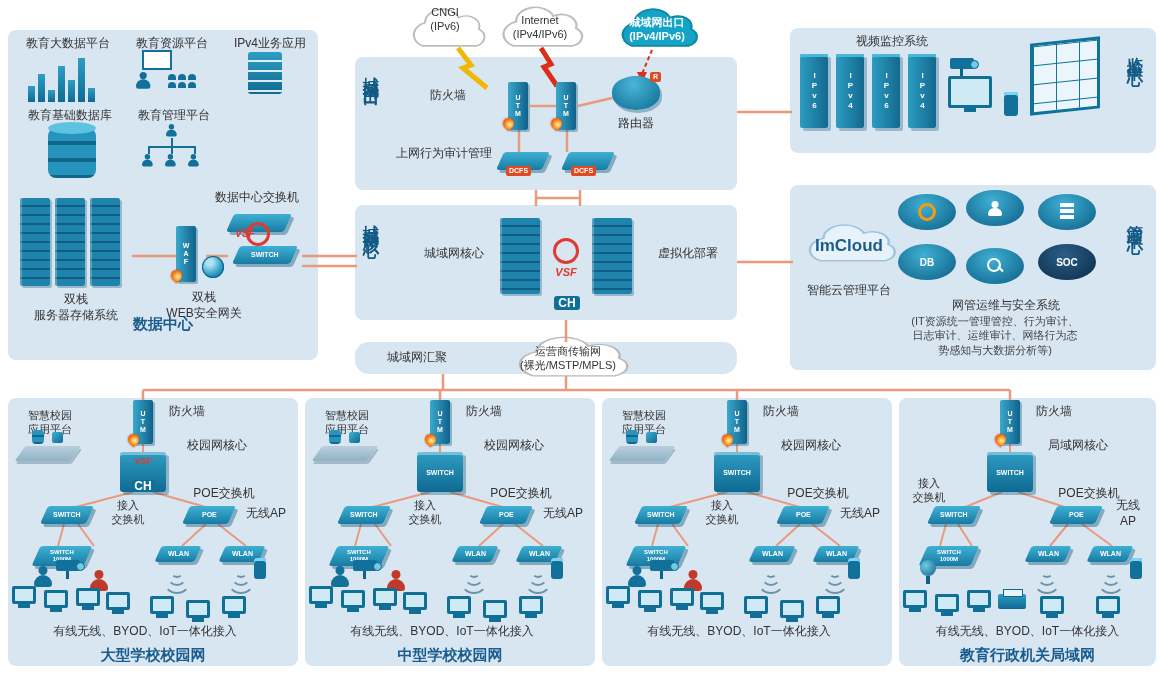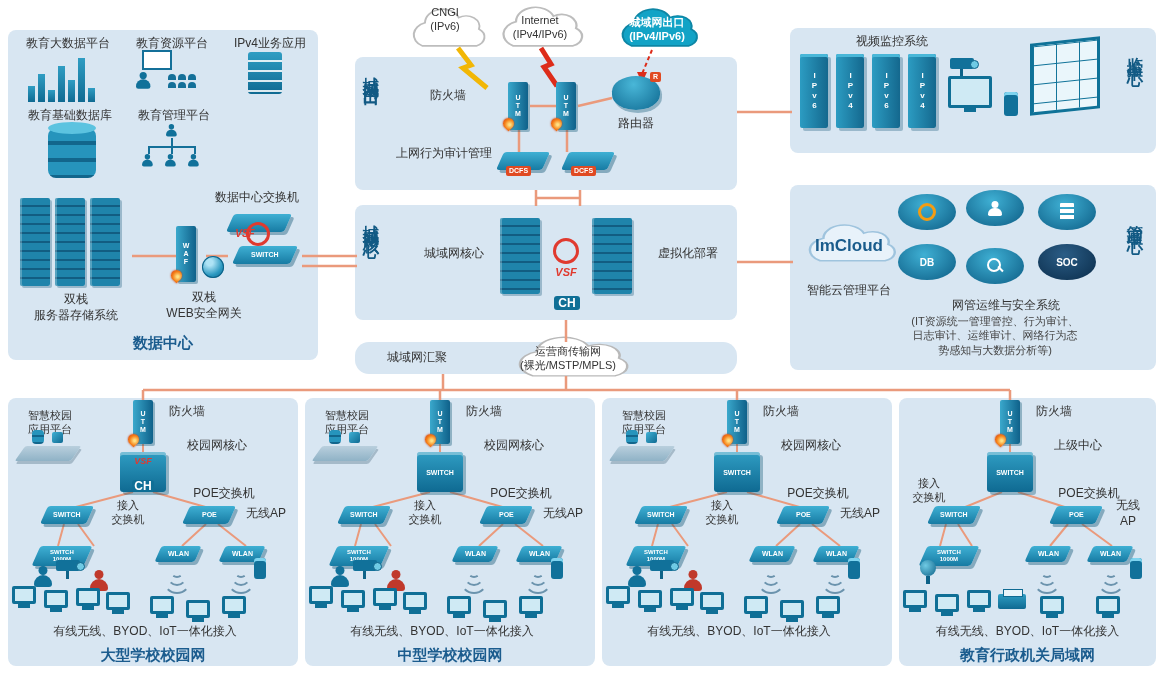--- a/index.html
+++ b/index.html
@@ -205,21 +205,21 @@
   <div class="sw" style="left:230px;top:214px;width:58px;height:18px"></div>
   <div class="sw" style="left:236px;top:246px;width:58px;height:18px">
       <b>SWITCH</b>
     </div>
   <div class="ring" style="left:246px;top:222px;width:24px;height:24px"></div>
   <div class="redtext" style="left:228px;top:228px;width:34px;font-size:10px">VSF</div>
   <div class="lbl" style="left:14px;top:292px;width:124px">双栈
 服务器存储系统</div>
   <div class="lbl" style="left:148px;top:290px;width:112px">双栈
 WEB安全网关</div>
-  <div class="title" style="left:8px;top:334px;width:310px">数据中心</div>
+  <div class="title" style="left:8px;top:315px;width:310px">数据中心</div>
 
   <div class="lbl" style="left:792px;top:34px;width:200px">视频监控系统</div>
   <div class="tower" style="left:800px;top:54px;width:28px;height:74px">
       <span class="vt">IPv6</span>
     </div>
   <div class="tower" style="left:836px;top:54px;width:28px;height:74px">
       <span class="vt">IPv4</span>
     </div>
   <div class="tower" style="left:872px;top:54px;width:28px;height:74px">
       <span class="vt">IPv6</span>
@@ -437,21 +437,21 @@
   <div class="lbl" style="left:608px;top:624px;width:262px">有线无线、BYOD、IoT一体化接入</div>
 
   <div class="utm" style="left:1000px;top:400px;height:44px">
       <span class="vt">UTM</span>
     </div>
   <div class="flame" style="left:995px;top:434px"></div>
   <div class="lbl" style="left:1027px;top:404px;width:54px">防火墙</div>
   <div class="box3d" style="left:987px;top:452px;width:46px;height:40px">
       <b>SWITCH</b>
     </div>
-  <div class="lbl" style="left:1038px;top:438px;width:80px">上级中心</div>
+  <div class="lbl" style="left:1038px;top:438px;width:80px">局域网核心</div>
   <div class="lbl sm" style="left:903px;top:476px;width:52px">接入
 交换机</div>
   <div class="sw" style="left:931px;top:506px;width:46px;height:18px">
       <b>SWITCH</b>
     </div>
   <div class="sw" style="left:923px;top:546px;width:52px;height:20px">
       <b style="font-size:6px">SWITCH
 1000M</b>
     </div>
   <div class="lbl" style="left:1053px;top:486px;width:72px">POE交换机</div>

